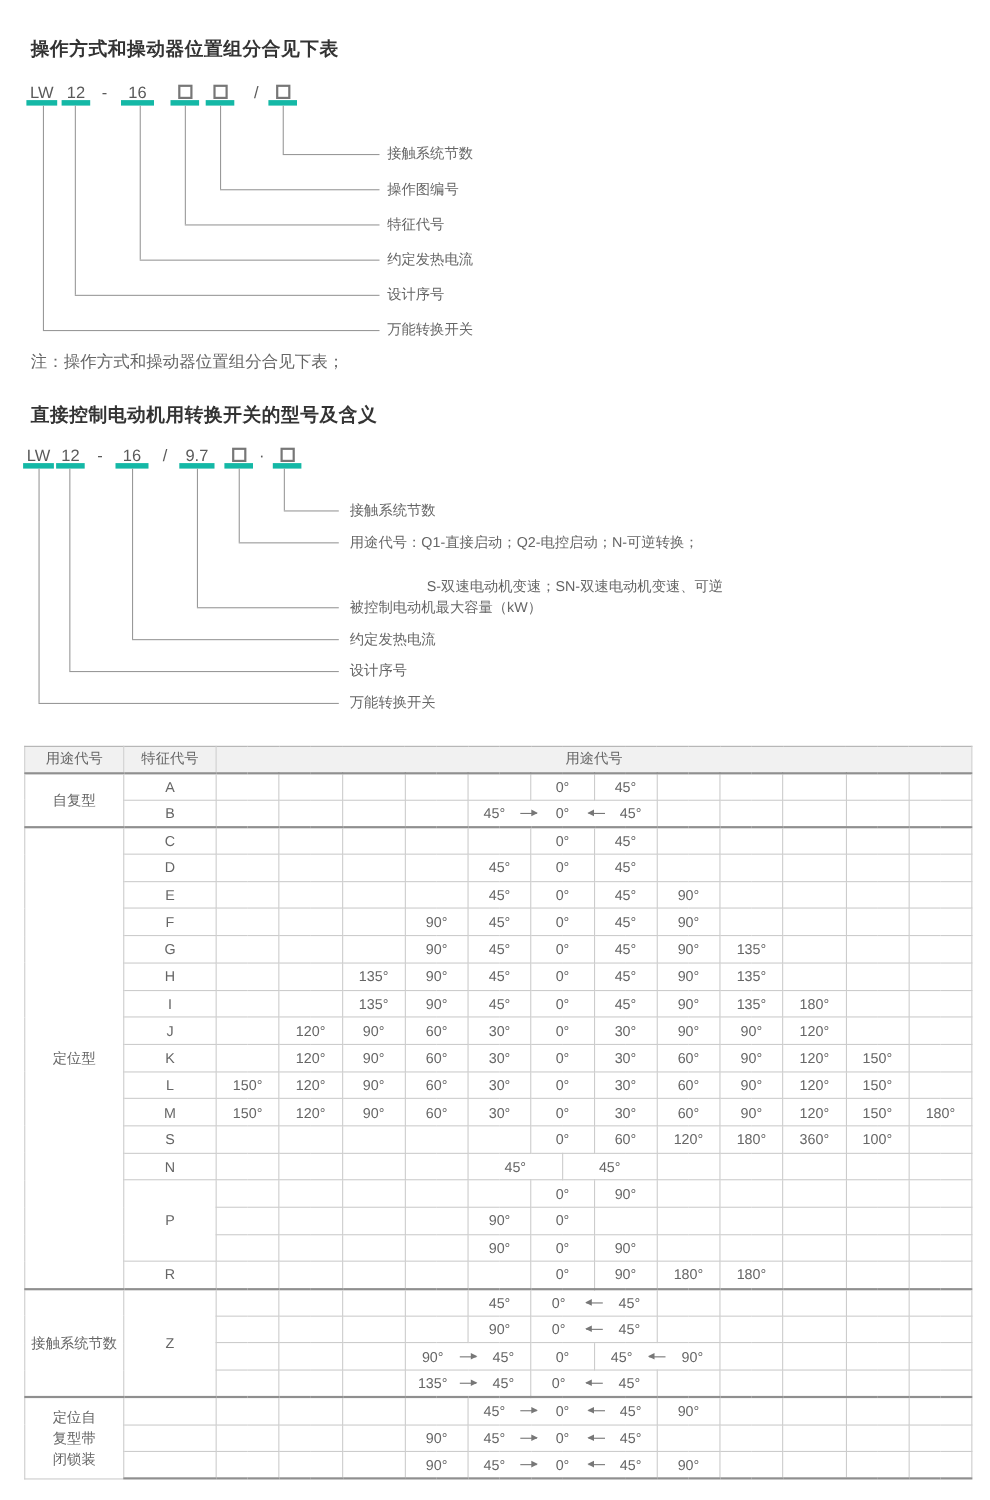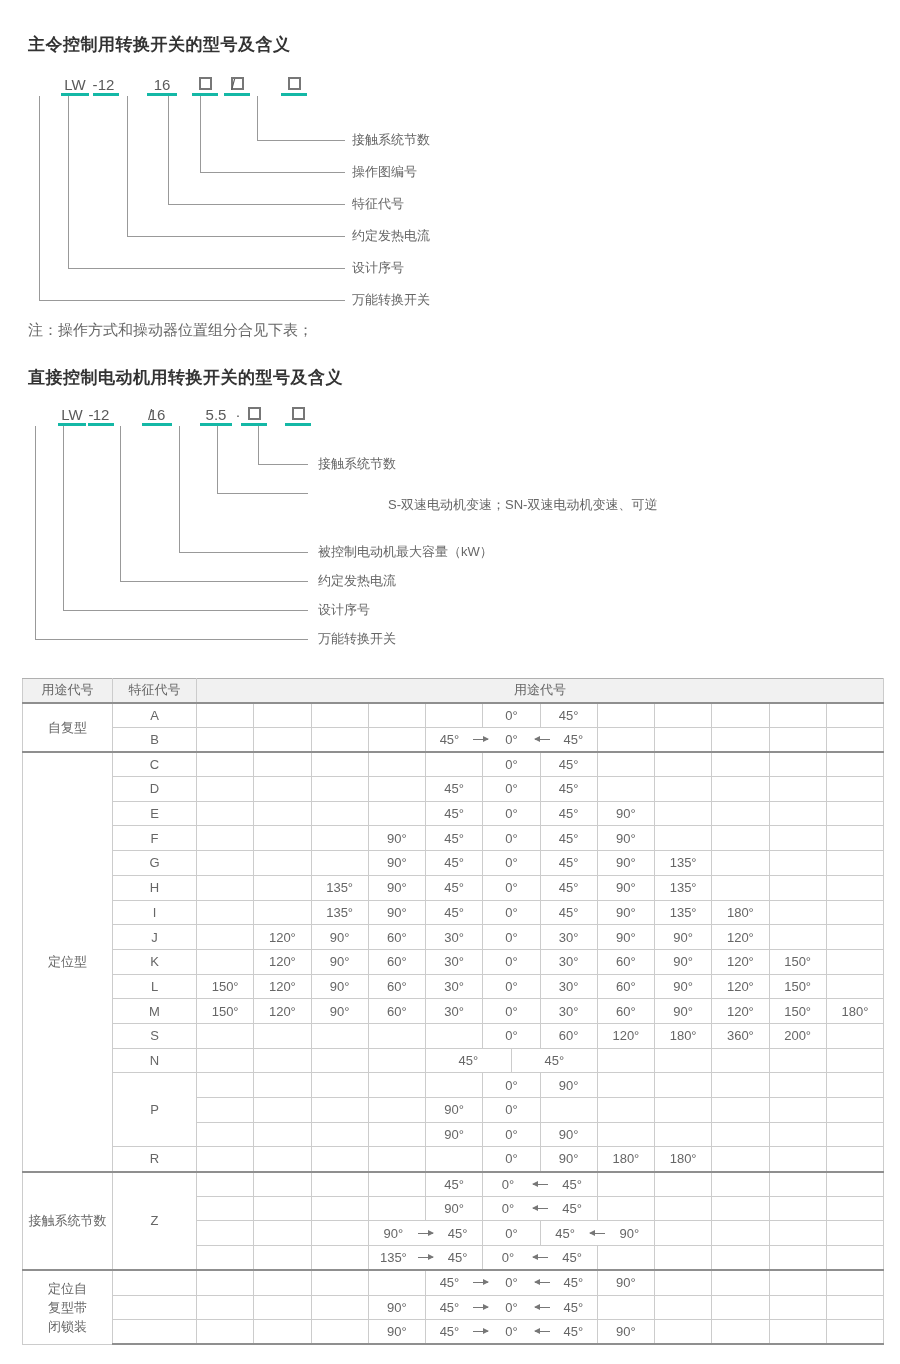--- a/index.html
+++ b/index.html
@@ -7,21 +7,21 @@
     --bl:#cccccc; --bd:#8f8f8f; --hbg:#f1f1f1; --tok:#5a5a5a;
   }
   *{margin:0;padding:0;box-sizing:border-box;}
   html,body{background:#fff;}
   body{width:900px;height:1364px;position:relative;overflow:hidden;
        font-family:"Liberation Sans","DejaVu Sans",sans-serif;color:var(--text);}
   .sec-title{position:absolute;left:28px;font-size:17px;font-weight:bold;color:var(--title);letter-spacing:.5px;}
   #diagram-layer{position:absolute;left:0;top:0;width:900px;height:1364px;}
   .token{position:absolute;height:21px;line-height:20px;text-align:center;
          font-size:15px;color:var(--tok);}
-  .token.ul{border-bottom:3px solid #14b8a6;margin-left:37px;}
+  .token.ul{border-bottom:5px solid #14b8a6;}
   .sq{width:13px;height:13px;border:2px solid #777;margin:2px auto 0;background:#fff;}
   .cline{position:absolute;background:var(--line);}
   .clabel{position:absolute;font-size:13px;line-height:18px;color:var(--text);white-space:nowrap;}
   .note{position:absolute;left:28px;font-size:15px;color:var(--text);}
   
   #table-wrap{position:absolute;left:22px;top:678px;}
   table{border-collapse:collapse;table-layout:fixed;width:861px;font-size:13px;color:var(--text);}
   th,td{border:1px solid var(--bl);text-align:center;vertical-align:middle;
         padding:0;height:24.7px;overflow:hidden;white-space:nowrap;font-weight:normal;}
   thead th{background:var(--hbg);height:24px;border-top:1px solid #b0b0b0;border-bottom:2px solid var(--bd);}
@@ -34,21 +34,21 @@
   .parts .arr{flex:0 0 15px;}
   .arr{display:inline-block;width:15px;height:0;border-top:1px solid #777;position:relative;vertical-align:middle;}
   .arr::after{content:"";position:absolute;top:-4px;width:0;height:0;
               border-top:3.5px solid transparent;border-bottom:3.5px solid transparent;}
   .arr-r::after{right:-1px;border-left:6px solid #777;}
   .arr-l::after{left:-1px;border-right:6px solid #777;}
 </style>
 </head>
 <body>
 
-<h2 class="sec-title" style="top:33px">主令控制用转换开关的型号及含义</h2>
+<h2 class="sec-title" style="top:33px">操作方式和操动器位置组分合见下表</h2>
 
 <h2 class="sec-title" style="top:366px">直接控制电动机用转换开关的型号及含义</h2>
 
 <div class="note" style="top:321px;line-height:18px">注：操作方式和操动器位置组分合见下表；</div>
 
 <div id="diagram-layer">
     <div class="token ul" style="left: 24px; top: 75px; width: 28px;">LW</div>
     <div class="token ul" style="left: 56px; top: 75px; width: 26px;">12</div>
     <div class="token" style="left: 88px; top: 75px; width: 14px;">-</div>
     <div class="token ul" style="left: 110px; top: 75px; width: 30px;">16</div>
@@ -78,34 +78,35 @@
     <div class="cline" style="left: 68px; top: 268px; width: 277px; height: 1px;"></div>
     <div class="clabel" style="left: 352px; top: 259px;">设计序号</div>
     <div class="cline" style="left: 39px; top: 96px; width: 1px; height: 204px;"></div>
     <div class="cline" style="left: 39px; top: 300px; width: 306px; height: 1px;"></div>
     <div class="clabel" style="left: 352px; top: 291px;">万能转换开关</div>
     <div class="token ul" style="left: 21px; top: 405px; width: 28px;">LW</div>
     <div class="token ul" style="left: 51px; top: 405px; width: 26px;">12</div>
     <div class="token" style="left: 84px; top: 405px; width: 14px;">-</div>
     <div class="token ul" style="left: 105px; top: 405px; width: 30px;">16</div>
     <div class="token" style="left: 142px; top: 405px; width: 16px;">/</div>
-    <div class="token ul" style="left: 163px; top: 405px; width: 32px;">5.5</div>
+    <div class="token ul" style="left: 163px; top: 405px; width: 32px;">9.7</div>
     <div class="token ul" style="left: 204px; top: 405px; width: 26px;">
       <div class="sq"></div>
     </div>
     <div class="token" style="left: 231px; top: 405px; width: 14px;">·</div>
     <div class="token ul" style="left: 248px; top: 405px; width: 26px;">
       <div class="sq"></div>
     </div>
     <div class="cline" style="left: 258px; top: 426px; width: 1px; height: 38px;"></div>
     <div class="cline" style="left: 258px; top: 464px; width: 50px; height: 1px;"></div>
     <div class="clabel" style="left: 318px; top: 455px;">接触系统节数</div>
     <div class="cline" style="left: 217px; top: 426px; width: 1px; height: 67px;"></div>
     <div class="cline" style="left: 217px; top: 493px; width: 91px; height: 1px;"></div>
-    <div class="clabel" style="left: 388px; top: 496px;">S-双速电动机变速；SN-双速电动机变速、可逆</div>
+    <div class="clabel" style="left: 318px; top: 484px;">用途代号：Q1-直接启动；Q2-电控启动；N-可逆转换；</div>
+    <div class="clabel" style="left: 388px; top: 524px;">S-双速电动机变速；SN-双速电动机变速、可逆</div>
     <div class="cline" style="left: 179px; top: 426px; width: 1px; height: 126px;"></div>
     <div class="cline" style="left: 179px; top: 552px; width: 129px; height: 1px;"></div>
     <div class="clabel" style="left: 318px; top: 543px;">被控制电动机最大容量（kW）</div>
     <div class="cline" style="left: 120px; top: 426px; width: 1px; height: 155px;"></div>
     <div class="cline" style="left: 120px; top: 581px; width: 188px; height: 1px;"></div>
     <div class="clabel" style="left: 318px; top: 572px;">约定发热电流</div>
     <div class="cline" style="left: 63px; top: 426px; width: 1px; height: 184px;"></div>
     <div class="cline" style="left: 63px; top: 610px; width: 245px; height: 1px;"></div>
     <div class="clabel" style="left: 318px; top: 601px;">设计序号</div>
     <div class="cline" style="left: 35px; top: 426px; width: 1px; height: 213px;"></div>
@@ -359,21 +360,21 @@
           <td colspan="2"></td>
           <td colspan="2"></td>
           <td colspan="2"></td>
           <td colspan="2"></td>
           <td colspan="2"></td>
           <td colspan="2">0°</td>
           <td colspan="2">60°</td>
           <td colspan="2">120°</td>
           <td colspan="2">180°</td>
           <td colspan="2">360°</td>
-          <td colspan="2">200°</td>
+          <td colspan="2">100°</td>
           <td colspan="2"></td>
         </tr>
         <tr>
           <td class="code" rowspan="1">N</td>
           <td colspan="2"></td>
           <td colspan="2"></td>
           <td colspan="2"></td>
           <td colspan="2"></td>
           <td colspan="3">45°</td>
           <td colspan="3">45°</td>

